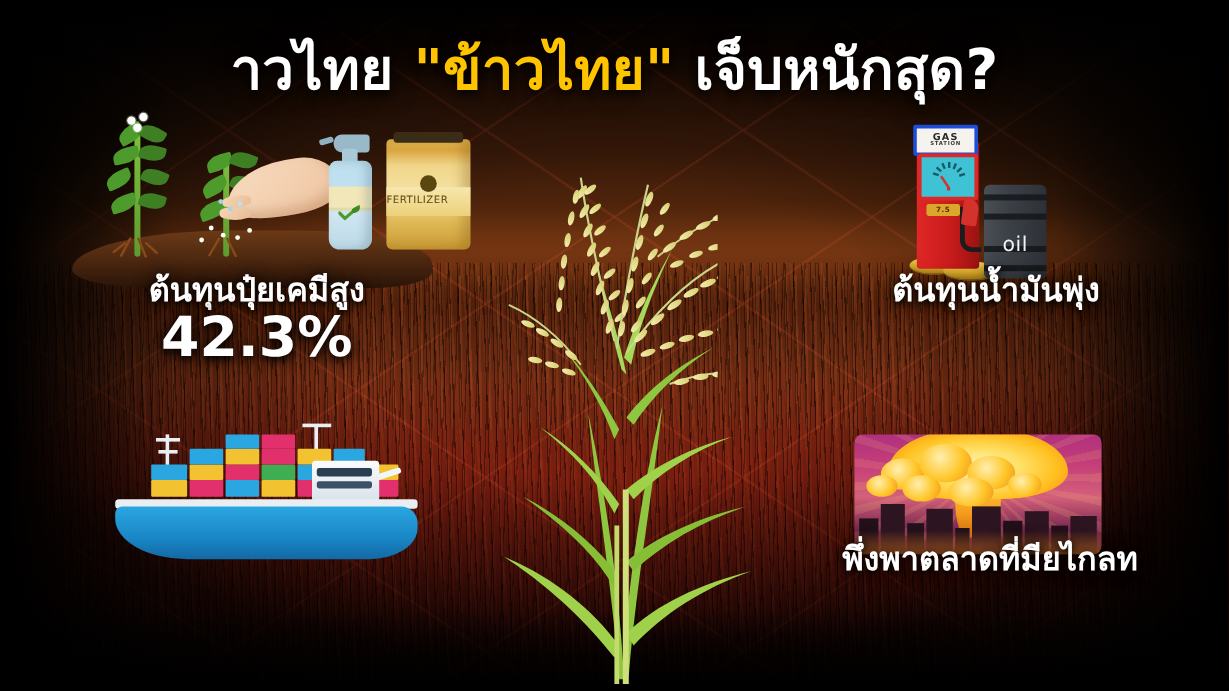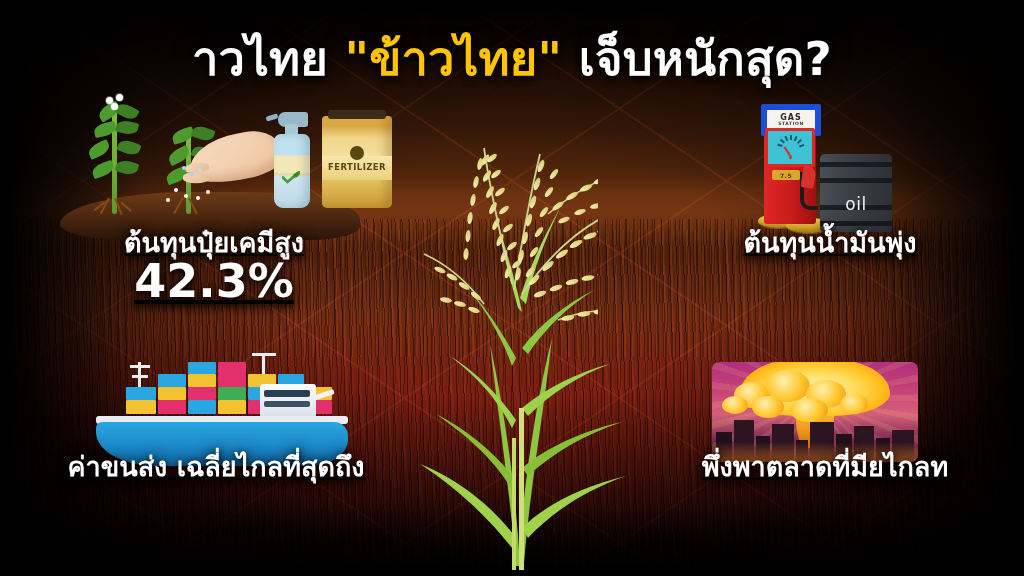--- a/index.html
+++ b/index.html
@@ -113,21 +113,21 @@
   .title{
     position:absolute;top:34px;left:0;right:0;text-align:center;
     font-size:47px;font-weight:700;color:#ffffff;
     letter-spacing:.2px;line-height:1.05;
     text-shadow:0 2px 7px rgba(0,0,0,.95), 0 0 22px rgba(0,0,0,.8);
     z-index:40;white-space:nowrap;
   }
   .title .hl{color:#FFC400;}
 
   
-  .stat{position:absolute;z-index:35;text-align:center;text-decoration:underline;}
+  .stat{position:absolute;z-index:35;text-align:center;}
   .stat .label{
     font-size:27px;font-weight:700;color:#fff;line-height:1.12;
     text-shadow:0 2px 6px rgba(0,0,0,.95),0 0 14px rgba(0,0,0,.85);
     white-space:nowrap;
   }
   .stat .value{
     font-size:46px;font-weight:700;color:#fff;line-height:1.1;margin-top:-2px;
     text-shadow:0 2px 7px rgba(0,0,0,.95),0 0 16px rgba(0,0,0,.85);
     white-space:nowrap;
   }
@@ -196,38 +196,38 @@
     background:linear-gradient(to bottom,#e5b552 0%,#d9a63f 10%,#f0d68a 24%,#f6e2a4 50%,#e2bd5c 72%,#c99a34 100%);
     border-radius:4px 4px 5px 5px;
     box-shadow:inset -7px 0 10px rgba(120,80,10,.3);
   }
   .bag-top{position:absolute;top:-6px;left:6px;width:58px;height:9px;background:#3a2c16;border-radius:3px;}
   .bag-band{
     position:absolute;left:0;right:0;top:40px;height:24px;
     background:linear-gradient(to bottom,#f7e7ae,#ecd07a);
   }
   .bag-text{
-    position:absolute;left:0;right:0;top:46px;text-align:center;
-    font-size:8.5px;font-weight:700;color:#5a4710;letter-spacing:.4px;
+    position:absolute;left:0;right:0;top:46px;text-align:left;
+    font-size:8.5px;font-weight:400;color:#5a4710;letter-spacing:.4px;
   }
   .bag-logo{
     position:absolute;left:50%;top:30px;transform:translateX(-50%);
     width:14px;height:14px;border-radius:50%;background:#5a4710;
   }
 
   
   #illus-fuel{left:752px;top:104px;width:150px;height:128px;}
   .pump{
     position:absolute;left:12px;top:14px;width:52px;height:106px;
     background:linear-gradient(to right,#e02727,#c71b1b 55%,#9c1212);
     border-radius:3px;
   }
   .pump-sign{
     position:absolute;left:9px;top:0px;width:48px;height:20px;
-    background:#f6f3ee;border:6px solid #1d4ed8;border-radius:2px;
+    background:#f6f3ee;border:3px solid #1d4ed8;border-radius:2px;
     display:flex;flex-direction:column;align-items:center;justify-content:center;
   }
   .pump-sign .l1{font-size:8px;font-weight:700;color:#2b2b2b;letter-spacing:1px;line-height:1;}
   .pump-sign .l2{font-size:4.5px;font-weight:700;color:#3a3a3a;letter-spacing:.6px;line-height:1;}
   .pump-screen{
     position:absolute;left:13px;top:24px;width:44px;height:33px;
     background:#3fc2d4;border:3px solid #e02727;border-radius:2px;overflow:hidden;
   }
   .gauge-tick{position:absolute;width:1.5px;height:5px;background:#185a66;transform-origin:center 14px;left:50%;top:4px;}
   .gauge-needle{position:absolute;left:50%;bottom:7px;width:1.5px;height:12px;background:#d0332a;transform-origin:bottom center;transform:rotate(-34deg);}
@@ -241,21 +241,21 @@
   .nozzle-hose{
     position:absolute;left:48px;top:68px;width:4px;height:34px;
     border-left:4px solid #1c1c1c;border-bottom:4px solid #1c1c1c;
     border-radius:0 0 0 10px;width:14px;
   }
   .nozzle{
     position:absolute;left:50px;top:62px;width:13px;height:22px;
     background:#d4332c;border-radius:3px 8px 2px 2px;transform:rotate(8deg);
   }
   .barrel{
-    position:absolute;left:68px;top:50px;width:72px;height:78px;
+    position:absolute;left:68px;top:50px;width:52px;height:78px;
     background:linear-gradient(to right,#4a4f55,#3b4046 40%,#2d3137);
     border-radius:5px 5px 4px 4px;
   }
   .barrel-rib{position:absolute;left:0;right:0;height:5px;background:rgba(20,22,26,.85);}
   .barrel-label{
     position:absolute;left:0;right:0;top:40px;text-align:center;
     font-size:17px;font-weight:400;color:#f2f2f2;letter-spacing:.5px;
   }
   .coin{
     position:absolute;border-radius:50%;
@@ -645,20 +645,19 @@
   <div class="stat" id="stat-fertilizer">
     <div class="label">ต้นทุนปุ๋ยเคมีสูง</div>
     <div class="value">42.3%</div>
   </div>
 
   <div class="stat" id="stat-fuel">
     <div class="label">ต้นทุนน้ำมันพุ่ง</div>
   </div>
 
   <div class="stat" id="stat-shipping">
-    <div class="label">ค่าขนส่ง เฉลี่ยไกลที่สุดถึง</div>
   </div>
 
   <div class="stat" id="stat-war">
     <div class="label">พึ่งพาตลาดที่มียไกลท</div>
   </div>
 
 </div>
 
 </body></html>

